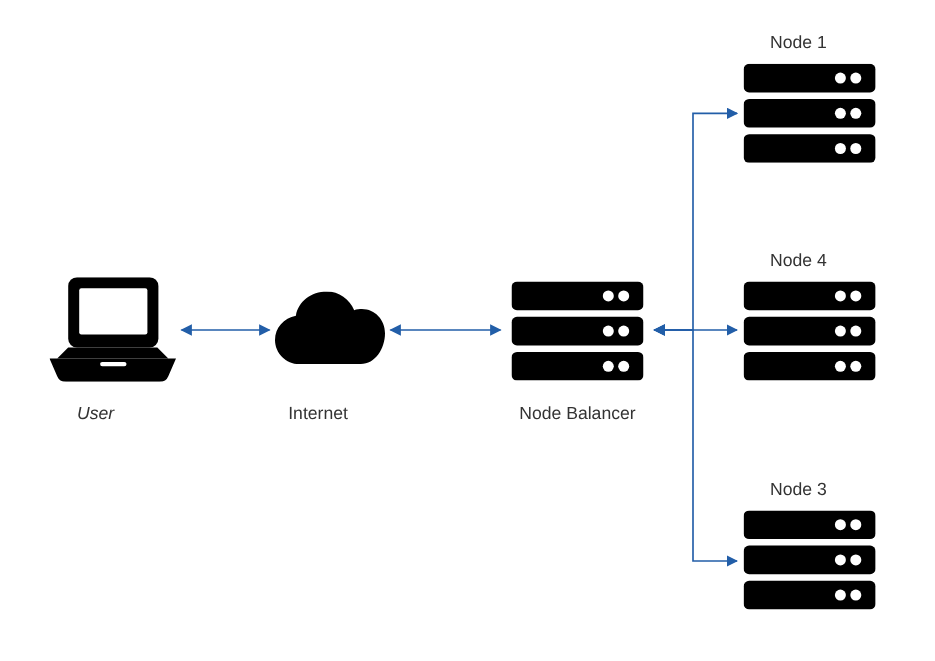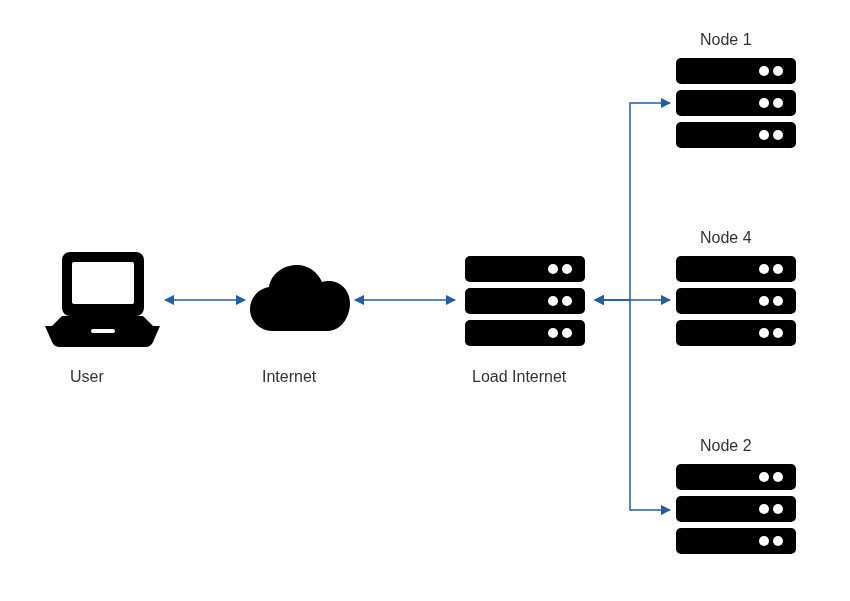--- a/index.html
+++ b/index.html
@@ -57,21 +57,21 @@
     <svg width="115" height="95" viewBox="0 0 115 95">
       <g fill="#000">
         <rect x="17" y="0" width="82" height="64" rx="8"></rect>
         <path d="M 0 74 L 115 74 L 108 90 Q 106 95 100 95 L 15 95 Q 9 95 7 90 Z"></path>
       </g>
       <rect x="27" y="10" width="62" height="42" rx="2" fill="#fff"></rect>
       <path d="M 17 64 L 98 64 L 108 74 L 7 74 Z" fill="#000"></path>
       <rect x="46" y="77" width="24" height="4" rx="2" fill="#fff"></rect>
     </svg>
   </div>
-  <div class="label" style="left:70px; top:368px; width:70px;">User</div>
+  <div class="label" style="left:70px; top:368px; width:70px;font-style:italic;">User</div>
 
   <div class="icon-wrap" style="left:250px; top:265px;">
     <svg width="100" height="70" viewBox="0 0 100 70">
       <path fill="#000" d="M 78 66 L 22 66 C 10 66 0 56 0 44 C 0 33 8 24 19 22 C 21 9 33 0 47 0 C 58 0 68 7 72 17 C 74 16 77 16 79 16 C 91 16 100 26 100 38 C 100 52 91 66 78 66 Z"></path>
     </svg>
   </div>
   <div class="label" style="left:262px; top:368px; width:80px;">Internet</div>
 
   <svg width="0" height="0" style="position:absolute">
     <defs>
@@ -90,36 +90,36 @@
         <circle cx="102" cy="77" r="5" fill="#fff"></circle>
       </g>
     </defs>
   </svg>
 
   <div class="icon-wrap" style="left:465px; top:256px;">
     <svg width="120" height="90">
       <use href="#serverStack"></use>
     </svg>
   </div>
-  <div class="label" style="left:472px; top:368px; width:110px;">Load Internet</div>
+  <div class="label" style="left:472px; top:368px; width:110px;">Node Balancer</div>
 
   <div class="label" style="left:700px; top:31px; width:70px;">Node 1</div>
   <div class="icon-wrap" style="left:676px; top:58px;">
     <svg width="120" height="90">
       <use href="#serverStack"></use>
     </svg>
   </div>
 
   <div class="label" style="left:700px; top:229px; width:70px;">Node 4</div>
   <div class="icon-wrap" style="left:676px; top:256px;">
     <svg width="120" height="90">
       <use href="#serverStack"></use>
     </svg>
   </div>
 
-  <div class="label" style="left:700px; top:437px; width:70px;">Node 2</div>
+  <div class="label" style="left:700px; top:437px; width:70px;">Node 3</div>
   <div class="icon-wrap" style="left:676px; top:464px;">
     <svg width="120" height="90">
       <use href="#serverStack"></use>
     </svg>
   </div>
 
 </div>
 
 </body></html>

